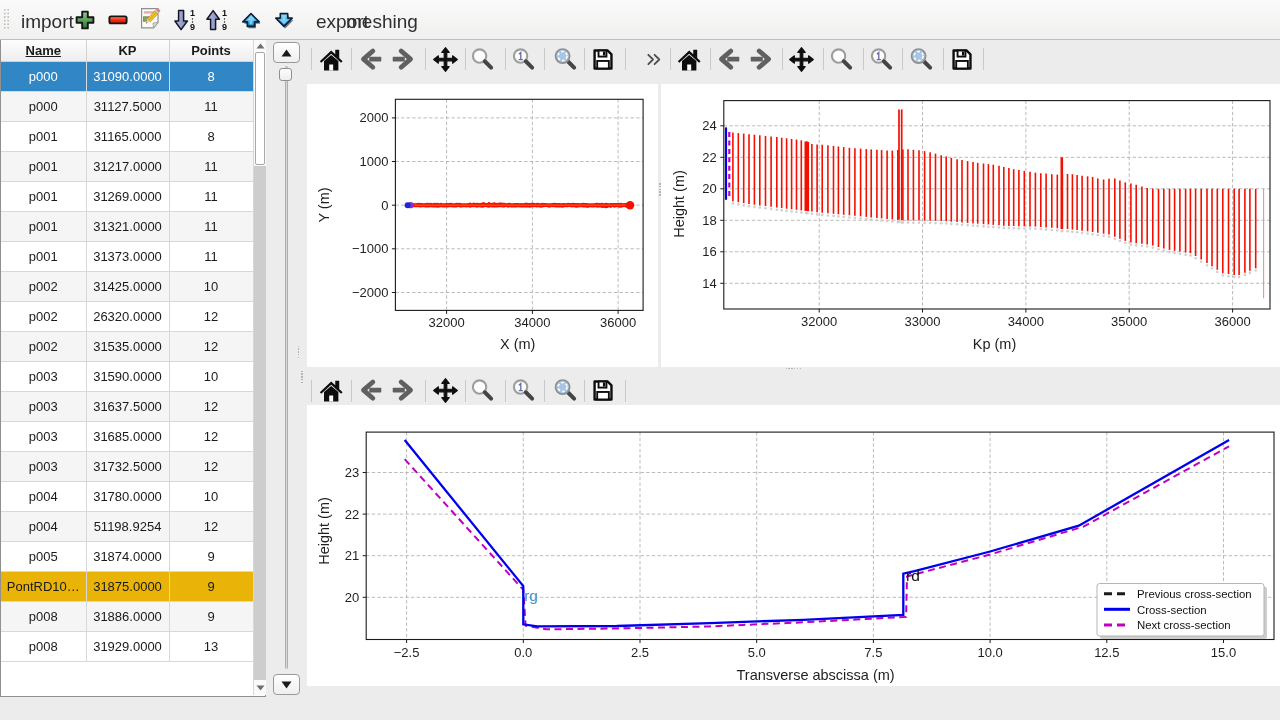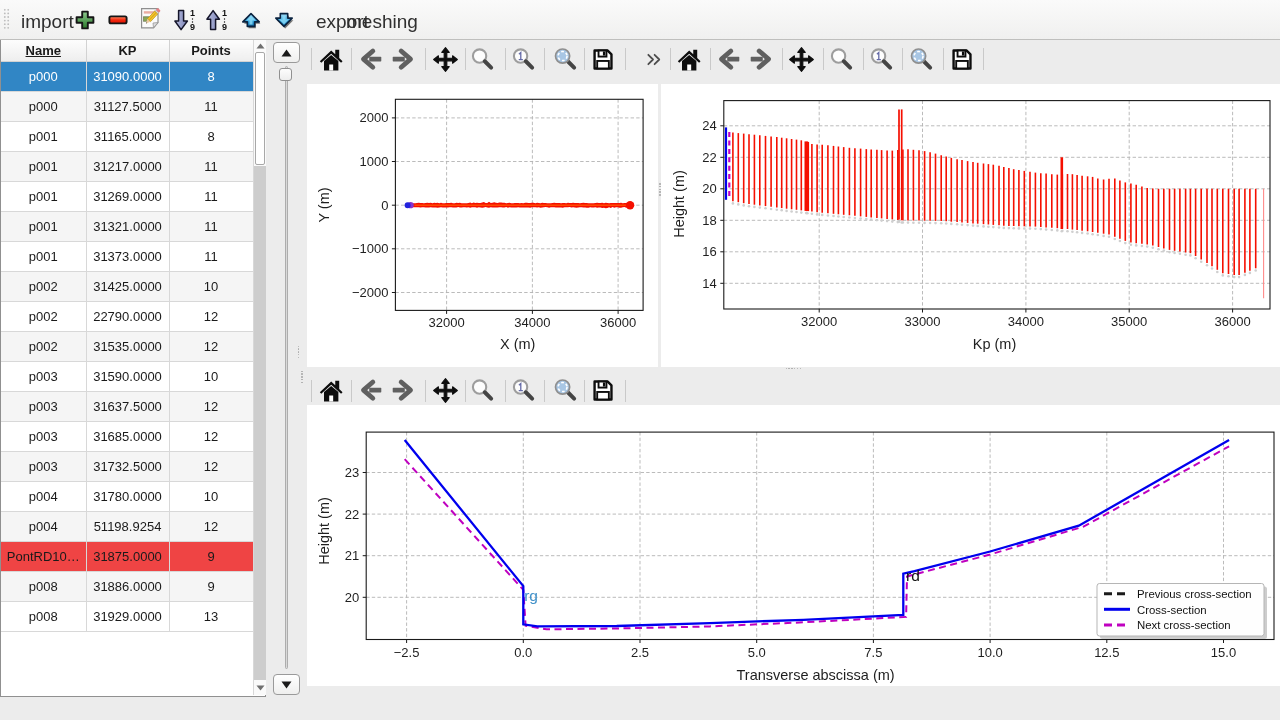--- a/index.html
+++ b/index.html
@@ -187,21 +187,21 @@
             <td>31373.0000</td>
             <td>11</td>
           </tr>
 <tr style="background:#f5f5f5;color:#1a1a1a">
             <td>p002</td>
             <td>31425.0000</td>
             <td>10</td>
           </tr>
 <tr style="background:#ffffff;color:#1a1a1a">
             <td>p002</td>
-            <td>22790.0000</td>
+            <td>26320.0000</td>
             <td>12</td>
           </tr>
 <tr style="background:#f5f5f5;color:#1a1a1a">
             <td>p002</td>
             <td>31535.0000</td>
             <td>12</td>
           </tr>
 <tr style="background:#ffffff;color:#1a1a1a">
             <td>p003</td>
             <td>31590.0000</td>
@@ -225,21 +225,26 @@
 <tr style="background:#ffffff;color:#1a1a1a">
             <td>p004</td>
             <td>31780.0000</td>
             <td>10</td>
           </tr>
 <tr style="background:#f5f5f5;color:#1a1a1a">
             <td>p004</td>
             <td>51198.9254</td>
             <td>12</td>
           </tr>
-<tr style="background:#ef4444;color:#1a1a1a">
+<tr style="background:#ffffff;color:#1a1a1a">
+            <td>p005</td>
+            <td>31874.0000</td>
+            <td>9</td>
+          </tr>
+<tr style="background:#eab308;color:#1a1a1a">
             <td>PontRD10…</td>
             <td>31875.0000</td>
             <td>9</td>
           </tr>
 <tr style="background:#f5f5f5;color:#1a1a1a">
             <td>p008</td>
             <td>31886.0000</td>
             <td>9</td>
           </tr>
 <tr style="background:#ffffff;color:#1a1a1a">

